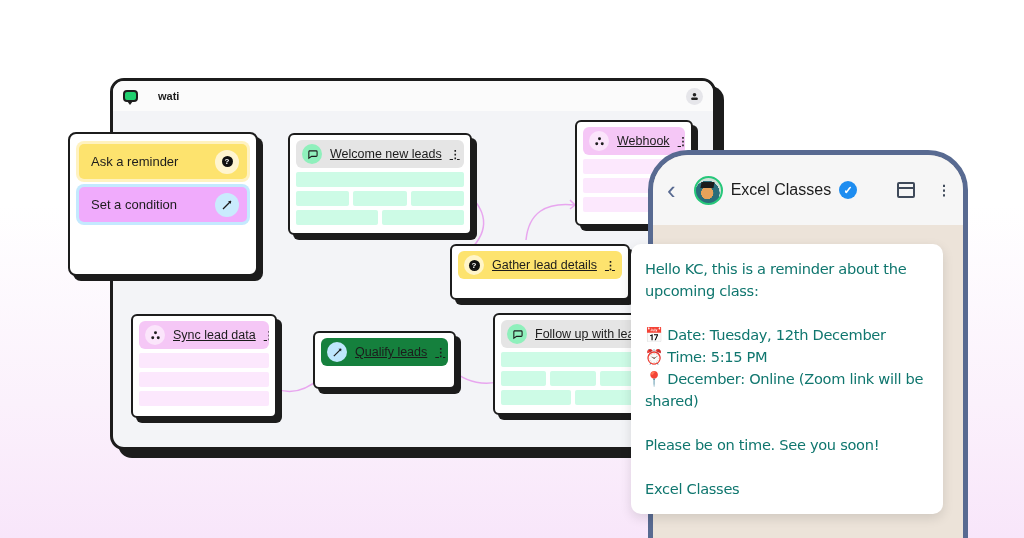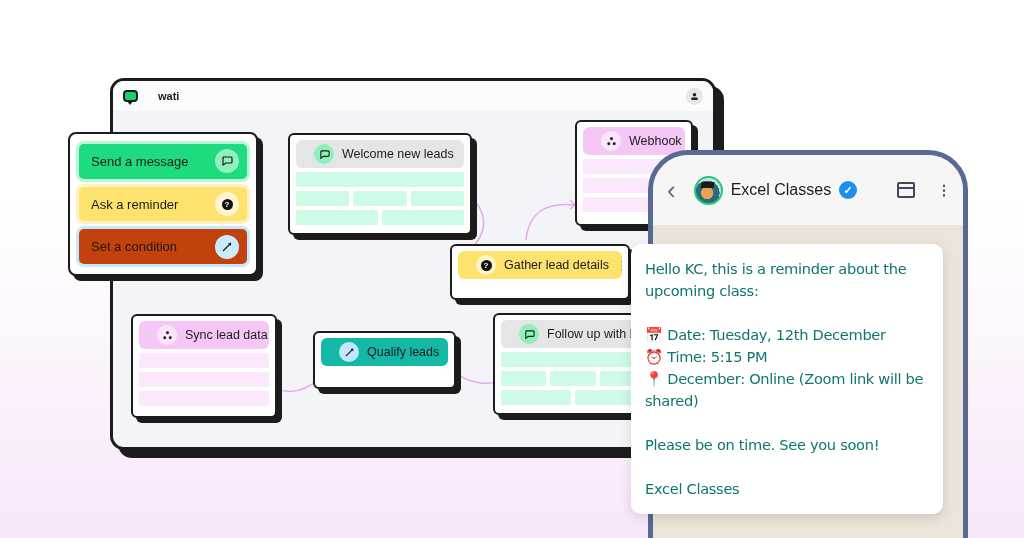--- a/index.html
+++ b/index.html
@@ -40,33 +40,33 @@
   }
 
   
   .card {
     background: #fff; border: 2px solid #1c1c1c; border-radius: 6px;
     box-shadow: 5px 5px 0 #1c1c1c;
     padding: 5px 6px;
   }
   .card-header {
     height: 28px; border-radius: 6px;
-    display: flex; align-items: center; gap: 8px; padding: 0 8px 0 18px;
-    font-size: 12.5px; color: #1c1c1c; white-space: nowrap; overflow: hidden;
+    display: flex; align-items: center; gap: 8px; padding: 0 8px 0 6px;
+    font-size: 12.5px; color: #1c1c1c; white-space: nowrap; overflow: hidden; text-decoration: underline;
   }
   .hdr-icon {
     width: 20px; height: 20px; border-radius: 50%; flex: none;
     display: flex; align-items: center; justify-content: center; font-size: 10px;
   }
   .kebab { margin-left: auto; font-size: 11px; font-weight: 700; letter-spacing: -1px; }
   .green .card-header { background: #e5e5e5; }
   .green .hdr-icon { background: #8ff0bc; }
   .yellow .card-header { background: #fde36e; }
   .yellow .hdr-icon { background: #fff5c9; }
-  .blue .card-header { background: #14b8a6; }
+  .blue .card-header { background: #15803d; }
   .blue .hdr-icon { background: #bfe7fd; }
   .pink .card-header { background: #f5c7f6; }
   .pink .hdr-icon { background: #fbe5fb; }
 
   .rows { margin-top: 4px; display: flex; flex-direction: column; gap: 4px; }
   .row { display: flex; gap: 4px; height: 15px; }
   .row > div { flex: 1; border-radius: 2px; }
   .mint > div { background: #cdfbe6; }
   .lilac > div { background: #fce8fd; }
 
@@ -79,21 +79,21 @@
   }
   .pal-item {
     height: 35px; border-radius: 5px; display: flex; align-items: center; justify-content: space-between;
     padding: 0 8px 0 12px; font-size: 13px; color: #1c1c1c;
   }
   .pal-item .hdr-icon { width: 24px; height: 24px; }
   .pal-green { background: #1ddb7e; box-shadow: 0 0 0 3px #b9f6d5; }
   .pal-green .hdr-icon { background: #8ff0bc; }
   .pal-yellow { background: #fde36e; box-shadow: 0 0 0 3px #fff2c0; }
   .pal-yellow .hdr-icon { background: #fff5d0; }
-  .pal-blue { background: #c2410c; box-shadow: 0 0 0 3px #c4e9fe; align-items: center; }
+  .pal-blue { background: #f0abfc; box-shadow: 0 0 0 3px #c4e9fe; align-items: center; }
   .pal-blue .hdr-icon { background: #c9ebfd; }
 
   .q-dot {
     width: 11px; height: 11px; border-radius: 50%; background: #111; color: #fff;
     font-size: 8px; font-weight: 700; display: flex; align-items: center; justify-content: center;
   }
 
   
   .phone {
     left: 648px; top: 150px; width: 320px; height: 420px;
@@ -163,28 +163,20 @@
   </g>
   <g fill="none" stroke="#e8a6ef" stroke-width="1.5">
     <path d="M 466 246 l 4 4 l 5 -3"></path>
     <path d="M 570 200 l 5 5 l -5 4"></path>
     <path d="M 314 376 l 6 2 l -1 6"></path>
     <path d="M 506 374 l 6 4 l -5 4"></path>
   </g>
 </svg>
 
 <div class="abs palette">
-  <div class="pal-item pal-green">
-    <span>Send a message</span>
-    <span class="hdr-icon">
-      <svg width="12" height="12" viewBox="0 0 12 12">
-          <path d="M2 2h8a1 1 0 0 1 1 1v4a1 1 0 0 1-1 1H5l-3 2V3a1 1 0 0 1 1-1z" fill="none" stroke="#1c1c1c" stroke-width="1.2"></path>
-        </svg>
-    </span>
-  </div>
   <div class="pal-item pal-yellow">
     <span>Ask a reminder</span>
     <span class="hdr-icon">
         <span class="q-dot">?</span>
       </span>
   </div>
   <div class="pal-item pal-blue">
     <span>Set a condition</span>
     <span class="hdr-icon">
       <svg width="12" height="12" viewBox="0 0 12 12">

